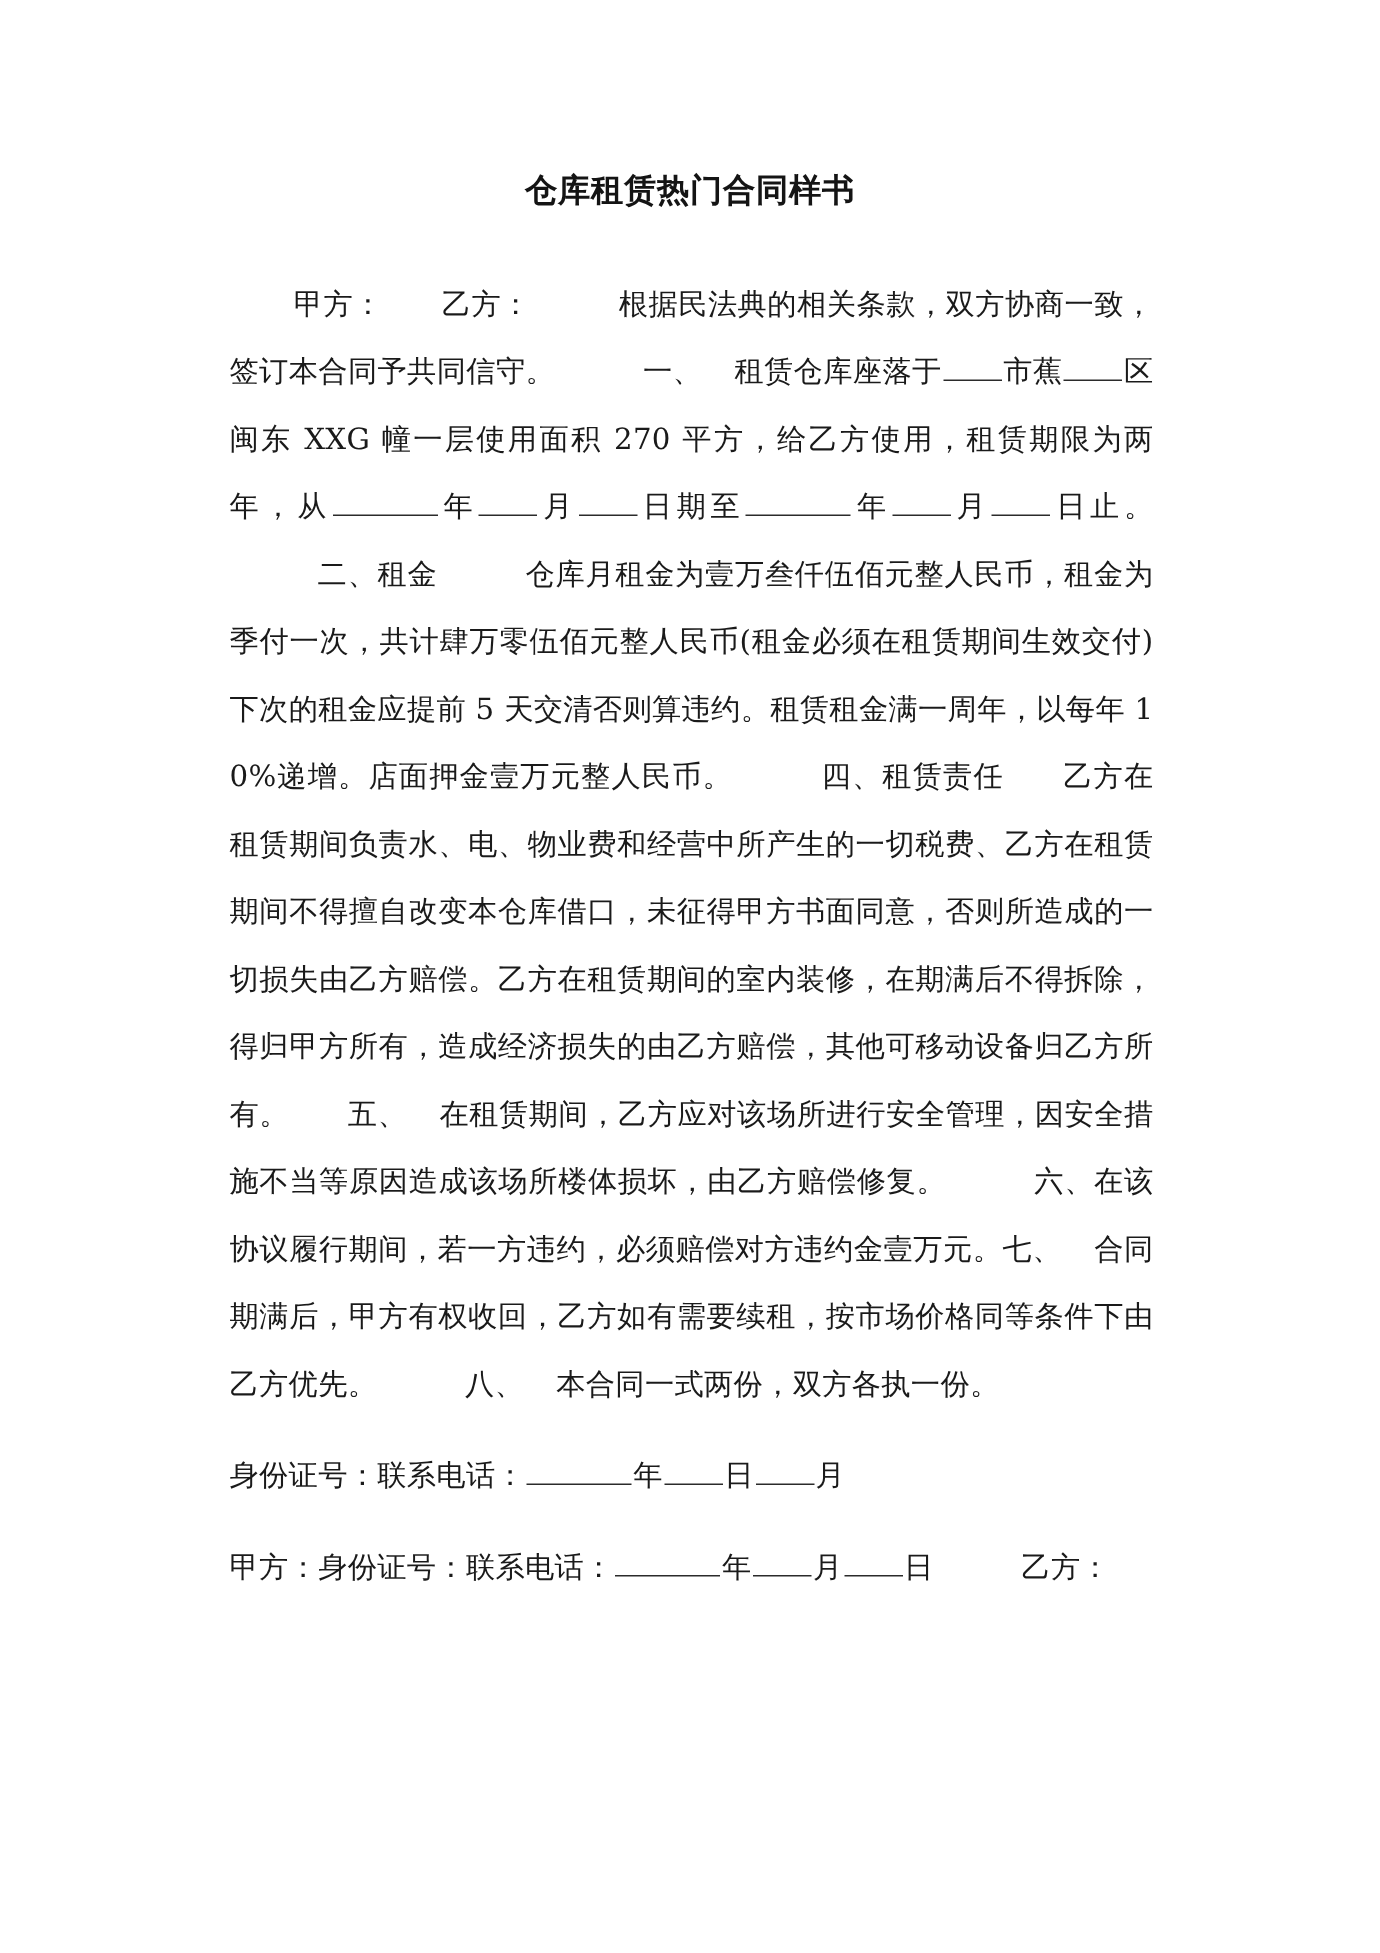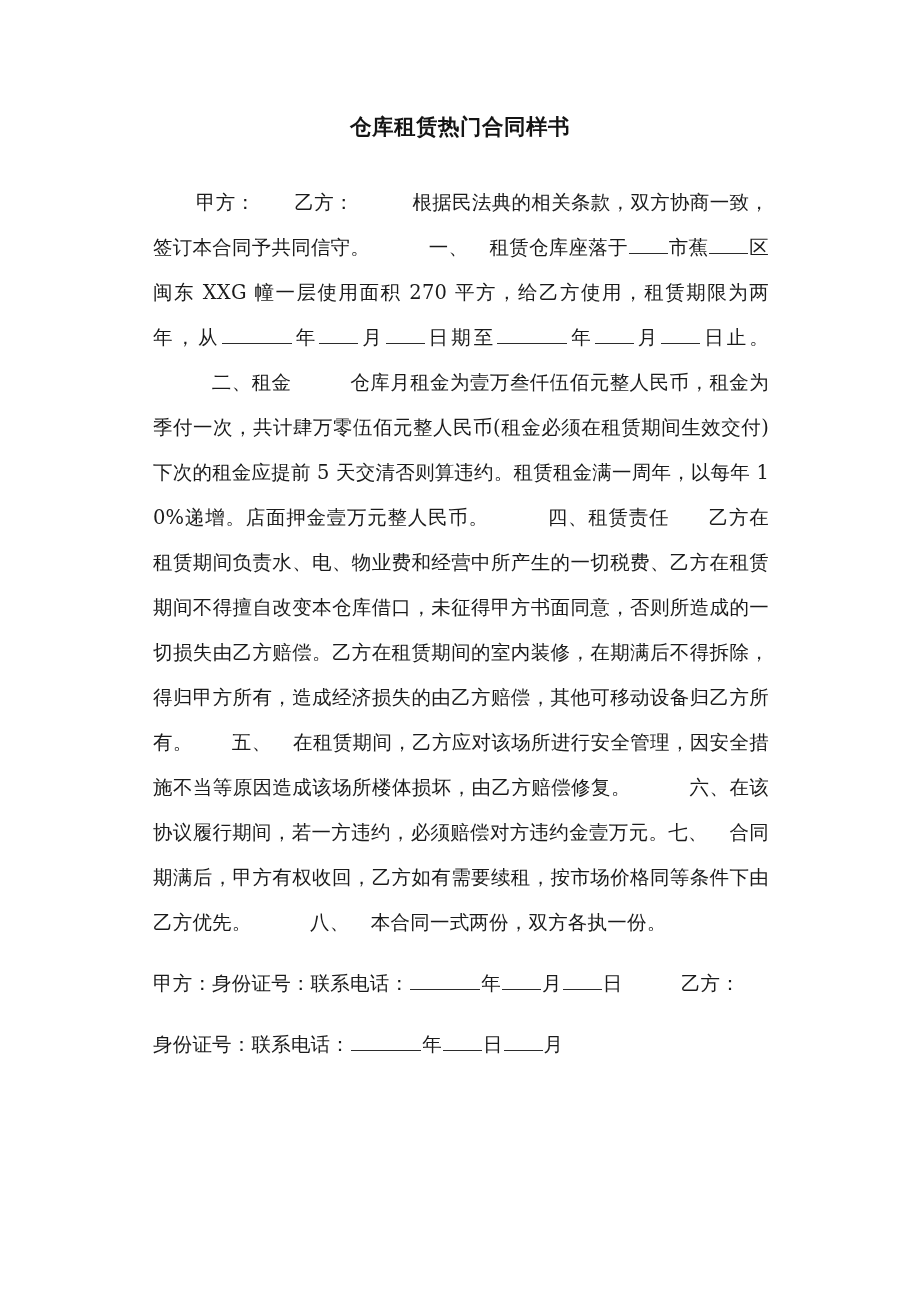--- a/index.html
+++ b/index.html
@@ -78,18 +78,18 @@
 <body>
 
 <div class="page">
 
   <div class="doc-title">仓库租赁热门合同样书</div>
 
   <div class="body-block">
 
     <p class="para first"><span>甲方：</span><span class="gap-m"></span><span>乙方：</span><span class="gap-l"></span><span>根据民法典的相关条款，双方协商一致，签订本合同予共同信守。</span><span class="gap-l"></span><span>一、</span><span class="gap-s"></span><span>租赁仓库座落于</span><span class="blank w-sm"></span><span>市蕉</span><span class="blank w-sm"></span><span>区闽东 XXG 幢一层使用面积 270 平方，给乙方使用，租赁期限为两年，从</span><span class="blank w-md"></span><span>年</span><span class="blank w-sm"></span><span>月</span><span class="blank w-sm"></span><span>日期至</span><span class="blank w-md"></span><span>年</span><span class="blank w-sm"></span><span>月</span><span class="blank w-sm"></span><span>日止。</span><span class="gap-l"></span><span>二、</span><span>租金</span><span class="gap-l"></span><span>仓库月租金为壹万叁仟伍佰元整人民币，租金为季付一次，共计肆万零伍佰元整人民币(租金必须在租赁期间生效交付)下次的租金应提前 5 天交清否则算违约。租赁租金满一周年，以每年 10%递增。店面押金壹万元整人民币。</span><span class="gap-l"></span><span>四、租赁责任</span><span class="gap-m"></span><span>乙方在租赁期间负责水、电、物业费和经营中所产生的一切税费、乙方在租赁期间不得擅自改变本仓库借口，未征得甲方书面同意，否则所造成的一切损失由乙方赔偿。乙方在租赁期间的室内装修，在期满后不得拆除，得归甲方所有，造成经济损失的由乙方赔偿，其他可移动设备归乙方所有。</span><span class="gap-m"></span><span>五、</span><span class="gap-s"></span><span>在租赁期间，乙方应对该场所进行安全管理，因安全措施不当等原因造成该场所楼体损坏，由乙方赔偿修复。</span><span class="gap-l"></span><span>六、</span><span>在该协议履行期间，若一方违约，必须赔偿对方违约金壹万元。</span><span>七、</span><span class="gap-s"></span><span>合同期满后，甲方有权收回，乙方如有需要续租，按市场价格同等条件下由乙方优先。</span><span class="gap-l"></span><span>八、</span><span class="gap-s"></span><span>本合同一式两份，双方各执一份。</span></p>
 
+    <p class="para flush"><span>身份证号：</span><span>联系电话：</span><span class="blank w-md"></span><span>年</span><span class="blank w-sm"></span><span>日</span><span class="blank w-sm"></span><span>月</span></p>
+
     <p class="para flush"><span>甲方：</span><span>身份证号：</span><span>联系电话：</span><span class="blank w-md"></span><span>年</span><span class="blank w-sm"></span><span>月</span><span class="blank w-sm"></span><span>日</span><span class="gap-l"></span><span>乙方：</span></p>
-
-    <p class="para flush"><span>身份证号：</span><span>联系电话：</span><span class="blank w-md"></span><span>年</span><span class="blank w-sm"></span><span>日</span><span class="blank w-sm"></span><span>月</span></p>
 
   </div>
 </div>
 
 </body></html>

